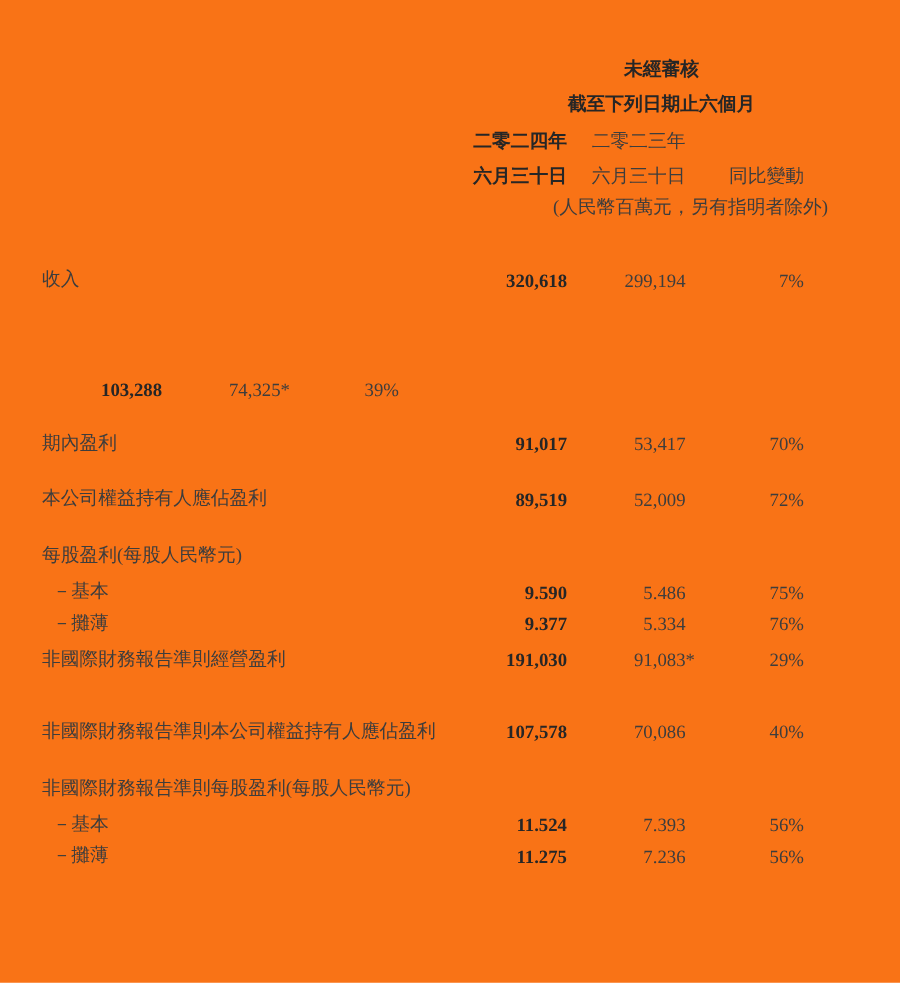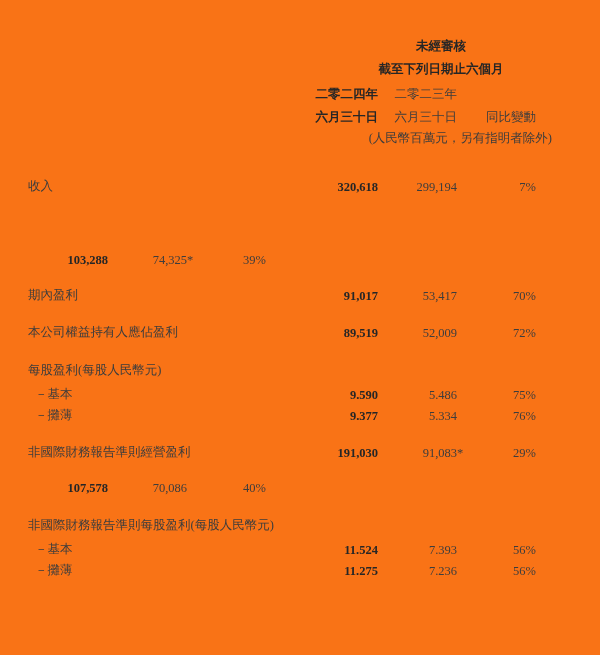--- a/index.html
+++ b/index.html
@@ -101,28 +101,29 @@
     <div class="c4">75%</div>
   </div>
 
   <div class="frow sub" style="top:404px">
     <div class="lbl">－攤薄</div>
     <div class="c2 vbold">9.377</div>
     <div class="c3"><span>5.334</span><span class="ast"></span></div>
     <div class="c4">76%</div>
   </div>
 
-  <div class="frow" style="top:441px">
+  <div class="frow" style="top:428px">
     <div class="lbl">非國際財務報告準則經營盈利</div>
     <div class="c2 vbold">191,030</div>
     <div class="c3"><span>91,083</span><span class="ast">*</span></div>
     <div class="c4">29%</div>
   </div>
 
   <div class="frow" style="top:476px">
+    <div class="lbl">非國際財務報告準則本公司權益持有人應佔盈利</div>
     <div class="c2 vbold">107,578</div>
     <div class="c3"><span>70,086</span><span class="ast"></span></div>
     <div class="c4">40%</div>
   </div>
 
   <div class="frow" style="top:514px">
     <div class="lbl">非國際財務報告準則每股盈利(每股人民幣元)</div>
   </div>
 
   <div class="frow sub" style="top:538px">

